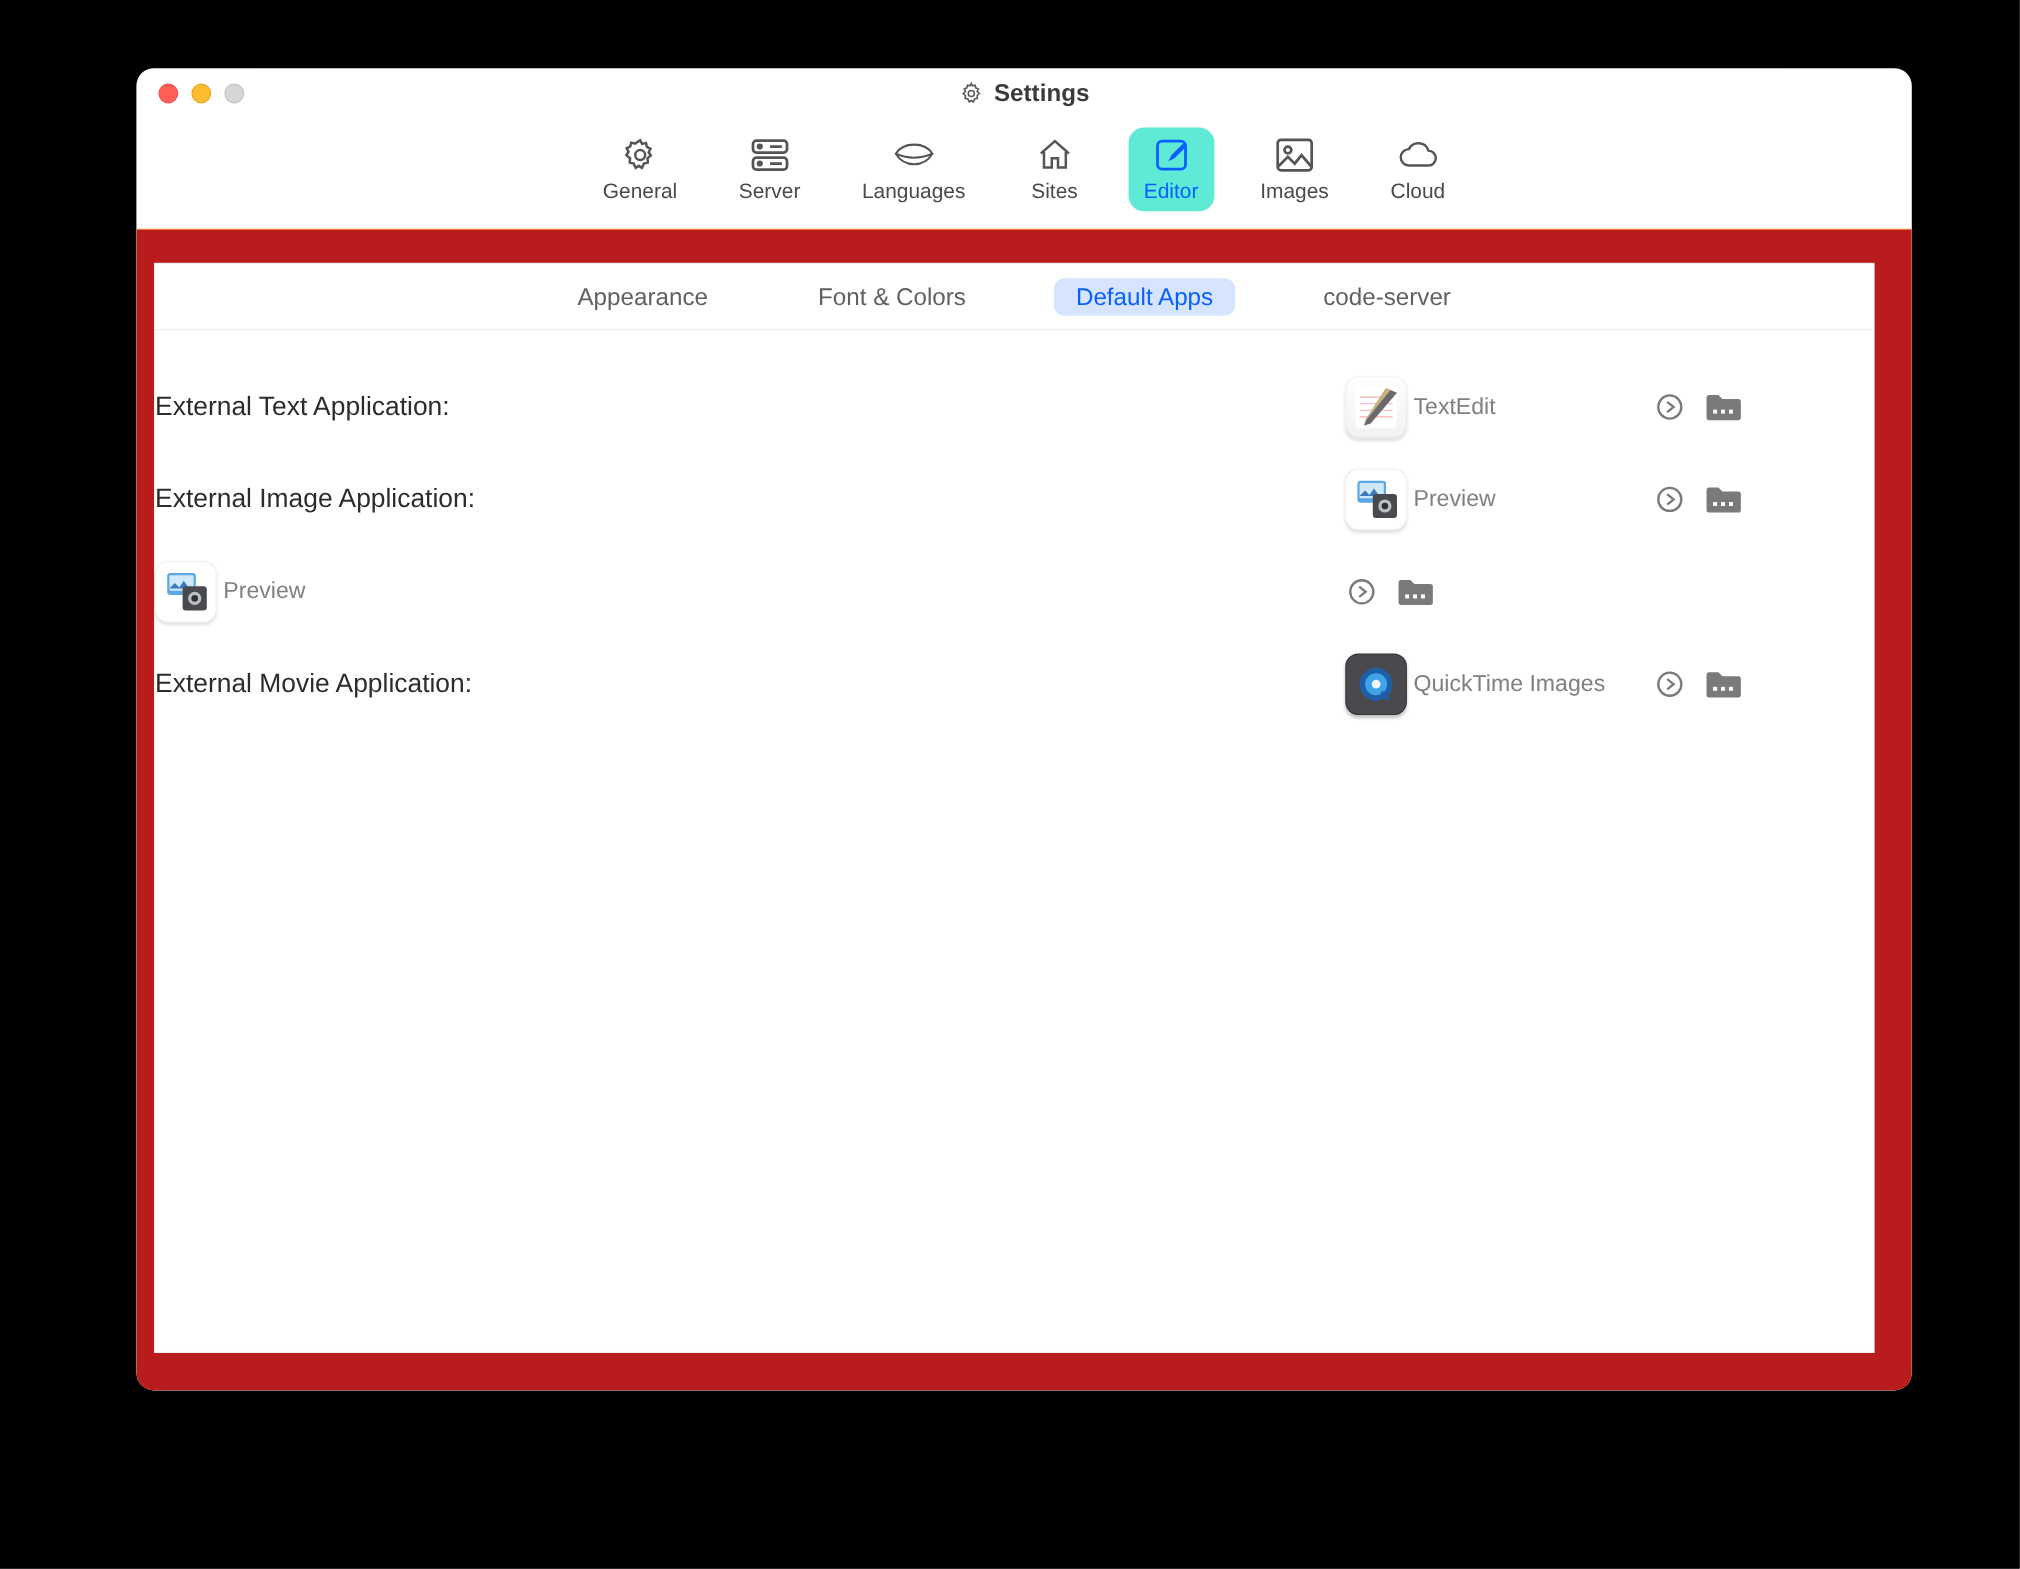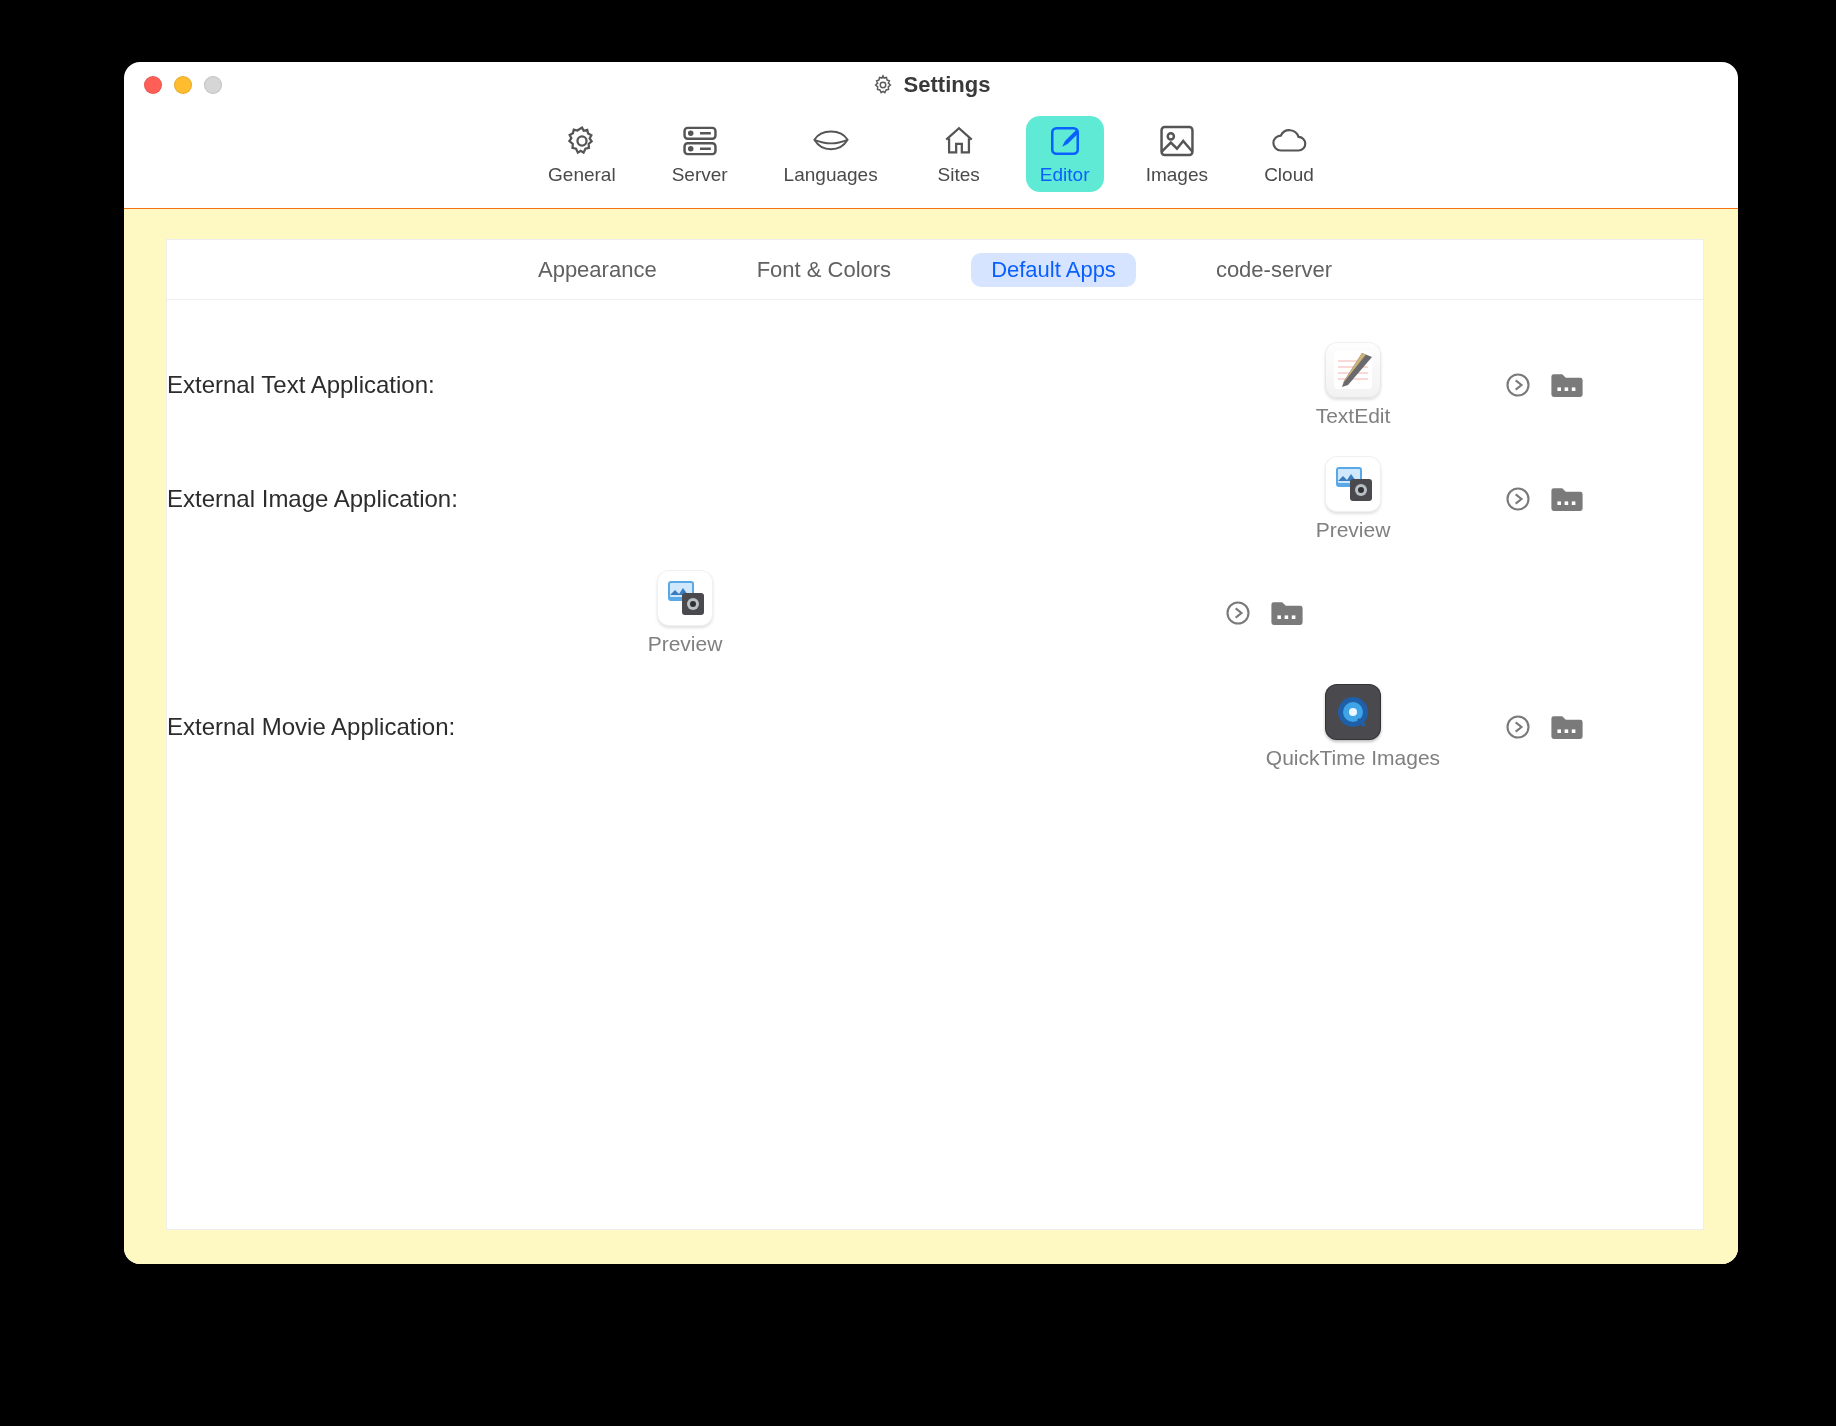--- a/index.html
+++ b/index.html
@@ -69,22 +69,22 @@
     color: #0a60ff;
     border-radius: 14px;
   }
   .toolbar-item.active .tb-label { color: #0a60ff; }
   .toolbar-item .tb-icon { width: 42px; height: 34px; display:flex; align-items:center; justify-content:center; }
   .tb-icon svg { width: 38px; height: 34px; }
   .tb-label { font-size: 19px; color: #4a4a4a; }
 
   .content-area {
     flex: 1;
-    background: #fef9c3;
-    padding: 30px 34px 34px 42px;
+    background: #b91c1c;
+    padding: 30px 34px 34px 16px;
   }
   .panel {
     width: 100%;
     height: 100%;
     background: #fff;
     border: 1px solid #eee;
   }
   .subtabs {
     display: flex;
     justify-content: center;
@@ -114,21 +114,21 @@
     column-gap: 20px;
     padding: 14px 0;
   }
   .row-label {
     text-align: left;
     font-size: 24px;
     color: #2c2c2c;
   }
   .app-col {
     display: flex;
-    flex-direction: column;
+    flex-direction: row;
     align-items: center;
     gap: 6px;
   }
   .app-name {
     font-size: 21px;
     color: #808080;
   }
   .icon-wrap {
     width: 56px; height: 56px;
     border-radius: 12px;

